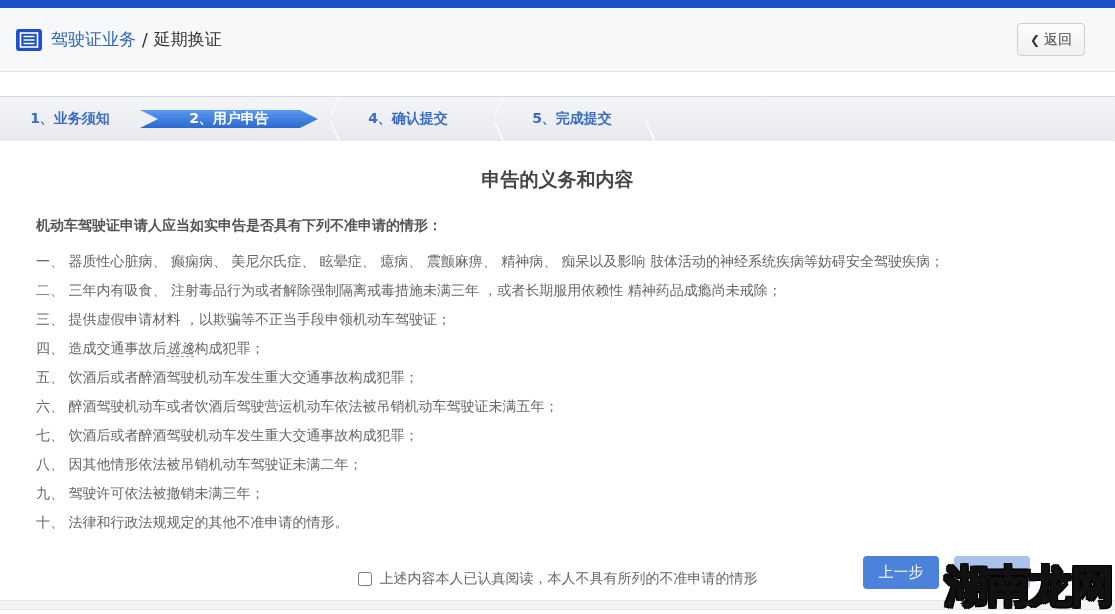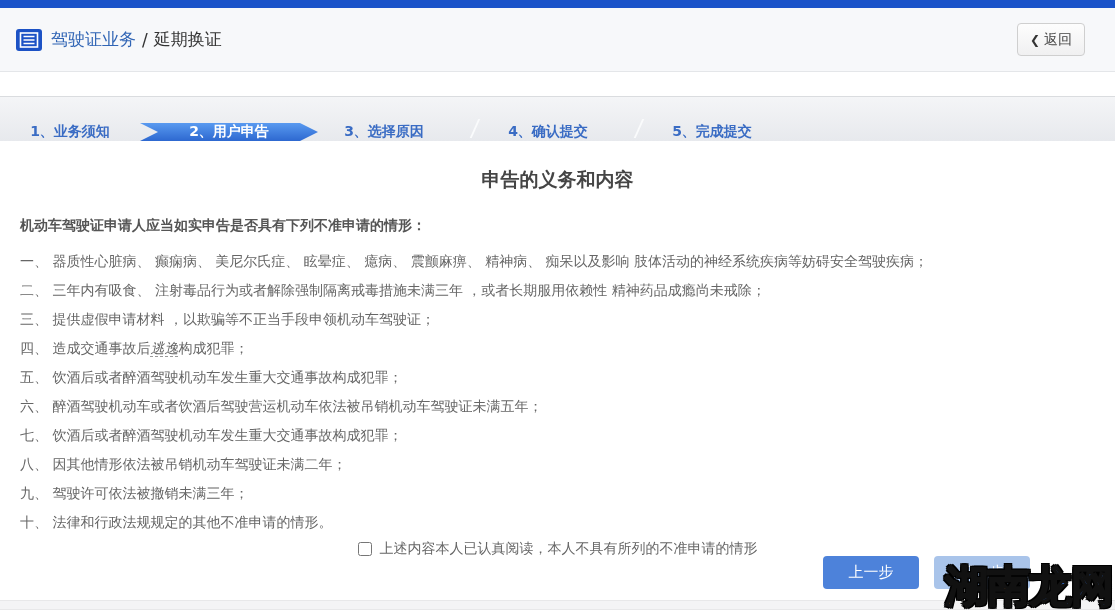--- a/index.html
+++ b/index.html
@@ -17,50 +17,50 @@
   .crumb-sep { color:#333; font-size:17px; margin:0 6px; }
   .crumb-secondary { color:#333; font-size:17px; }
   .back-btn { margin-left:auto; margin-right:14px; min-width:56px; height:33px; padding:0 12px;
     background:linear-gradient(#fdfdfd,#f0f0f1); border:1px solid #cfcfcf; border-radius:4px;
     color:#444; font-size:14px; display:flex; align-items:center; justify-content:center; cursor:pointer;
     font-family:inherit; }
   .back-chev { font-size:12px; margin-right:4px; color:#333; }
 
   
   .tabbar { margin-top:24px; height:45px; background:linear-gradient(180deg,#f4f5f7 0%,#e7e9ed 100%);
-    border-top:1px solid #dadcdf; display:flex; align-items:flex-end; overflow:hidden; }
+    border-top:1px solid #dadcdf; display:flex; align-items:center; overflow:hidden; }
   .tab { width:140px; display:flex; align-items:center; justify-content:center;
     color:#3a6cc4; font-size:14px; font-weight:bold; cursor:pointer; position:relative; }
   .tab-active { width:178px; color:#fff; background:linear-gradient(180deg,#599af0,#2d68d0);
     clip-path:polygon(0 0, calc(100% - 18px) 0, 100% 50%, calc(100% - 18px) 100%, 0 100%, 18px 50%);
     z-index:2; margin-right:-4px; }
   .tab-sep { position:relative; width:24px; }
   .tab-sep::before { content:""; position:absolute; left:10px; top:3px; height:19px; width:10px;
     border-right:2px solid #fafbfc; transform:skewX(24deg); }
   .tab-sep::after { content:""; position:absolute; left:10px; bottom:3px; height:19px; width:10px;
     border-right:2px solid #fafbfc; transform:skewX(-24deg); }
   .tab-end { position:relative; width:34px; }
   .tab-end::before { content:""; position:absolute; left:12px; top:0; height:45px; width:2px;
     background:#fafbfc; transform:skewX(24deg); }
 
   
-  .content { padding:0 20px; }
+  .content { padding:0 36px; }
   .notice-title { margin-top:26px; text-align:center; font-size:19px; font-weight:bold; color:#454545; }
   .notice-intro { margin-top:24px; font-size:14px; font-weight:bold; color:#555; }
   .notice-list { list-style:none; margin-top:12px; }
   .notice-list li { font-size:14px; color:#666; line-height:29px; }
   .u-term { border-bottom:1px dashed #999;font-style:italic; }
 
-  .confirm-row { margin-top:3px; display:flex; align-items:center; justify-content:center; gap:8px; }
+  .confirm-row { margin-top:33px; display:flex; align-items:center; justify-content:center; gap:8px; }
   .confirm-row input { width:14px; height:14px; accent-color:#4a80d9; cursor:pointer; }
   .confirm-label { font-size:14px; color:#666; cursor:pointer; }
 
   
   .actions { position:absolute; right:85px; bottom:25px; display:flex; gap:15px; }
-  .btn { width:96px; height:33px; border:none; border-radius:4px; color:#fff; font-size:15px;
+  .btn { width:76px; height:33px; border:none; border-radius:4px; color:#fff; font-size:15px;
     cursor:pointer; font-family:inherit; }
   .btn-prev { background:#4d82da; }
   .btn-next { background:#a9c4ea; }
 
   
   .footer-strip { position:absolute; left:0; bottom:4px; width:100%; height:10px;
     background:#f4f4f5; border-top:1px solid #e8e8e9; border-bottom:1px solid #e8e8e9; }
 
   
   .watermark { position:absolute; right:2px; bottom:-2px; font-size:43px; font-weight:bold;
@@ -89,21 +89,20 @@
     <span class="crumb-secondary">延期换证</span>
     <button class="back-btn">
       <span class="back-chev">❮</span>
       <span>返回</span>
     </button>
   </div>
 
   <div class="tabbar">
       <div class="tab">1、业务须知</div>
       <div class="tab tab-active">2、用户申告</div>
-      <div class="tab">3、选择原因</div>
       <div class="tab-sep"></div>
       <div class="tab">4、确认提交</div>
       <div class="tab-sep"></div>
       <div class="tab">5、完成提交</div>
       <div class="tab-end"></div>
     </div>
 
   <div class="content">
     <div class="notice-title">申告的义务和内容</div>
     <div class="notice-intro">机动车驾驶证申请人应当如实申告是否具有下列不准申请的情形：</div>

